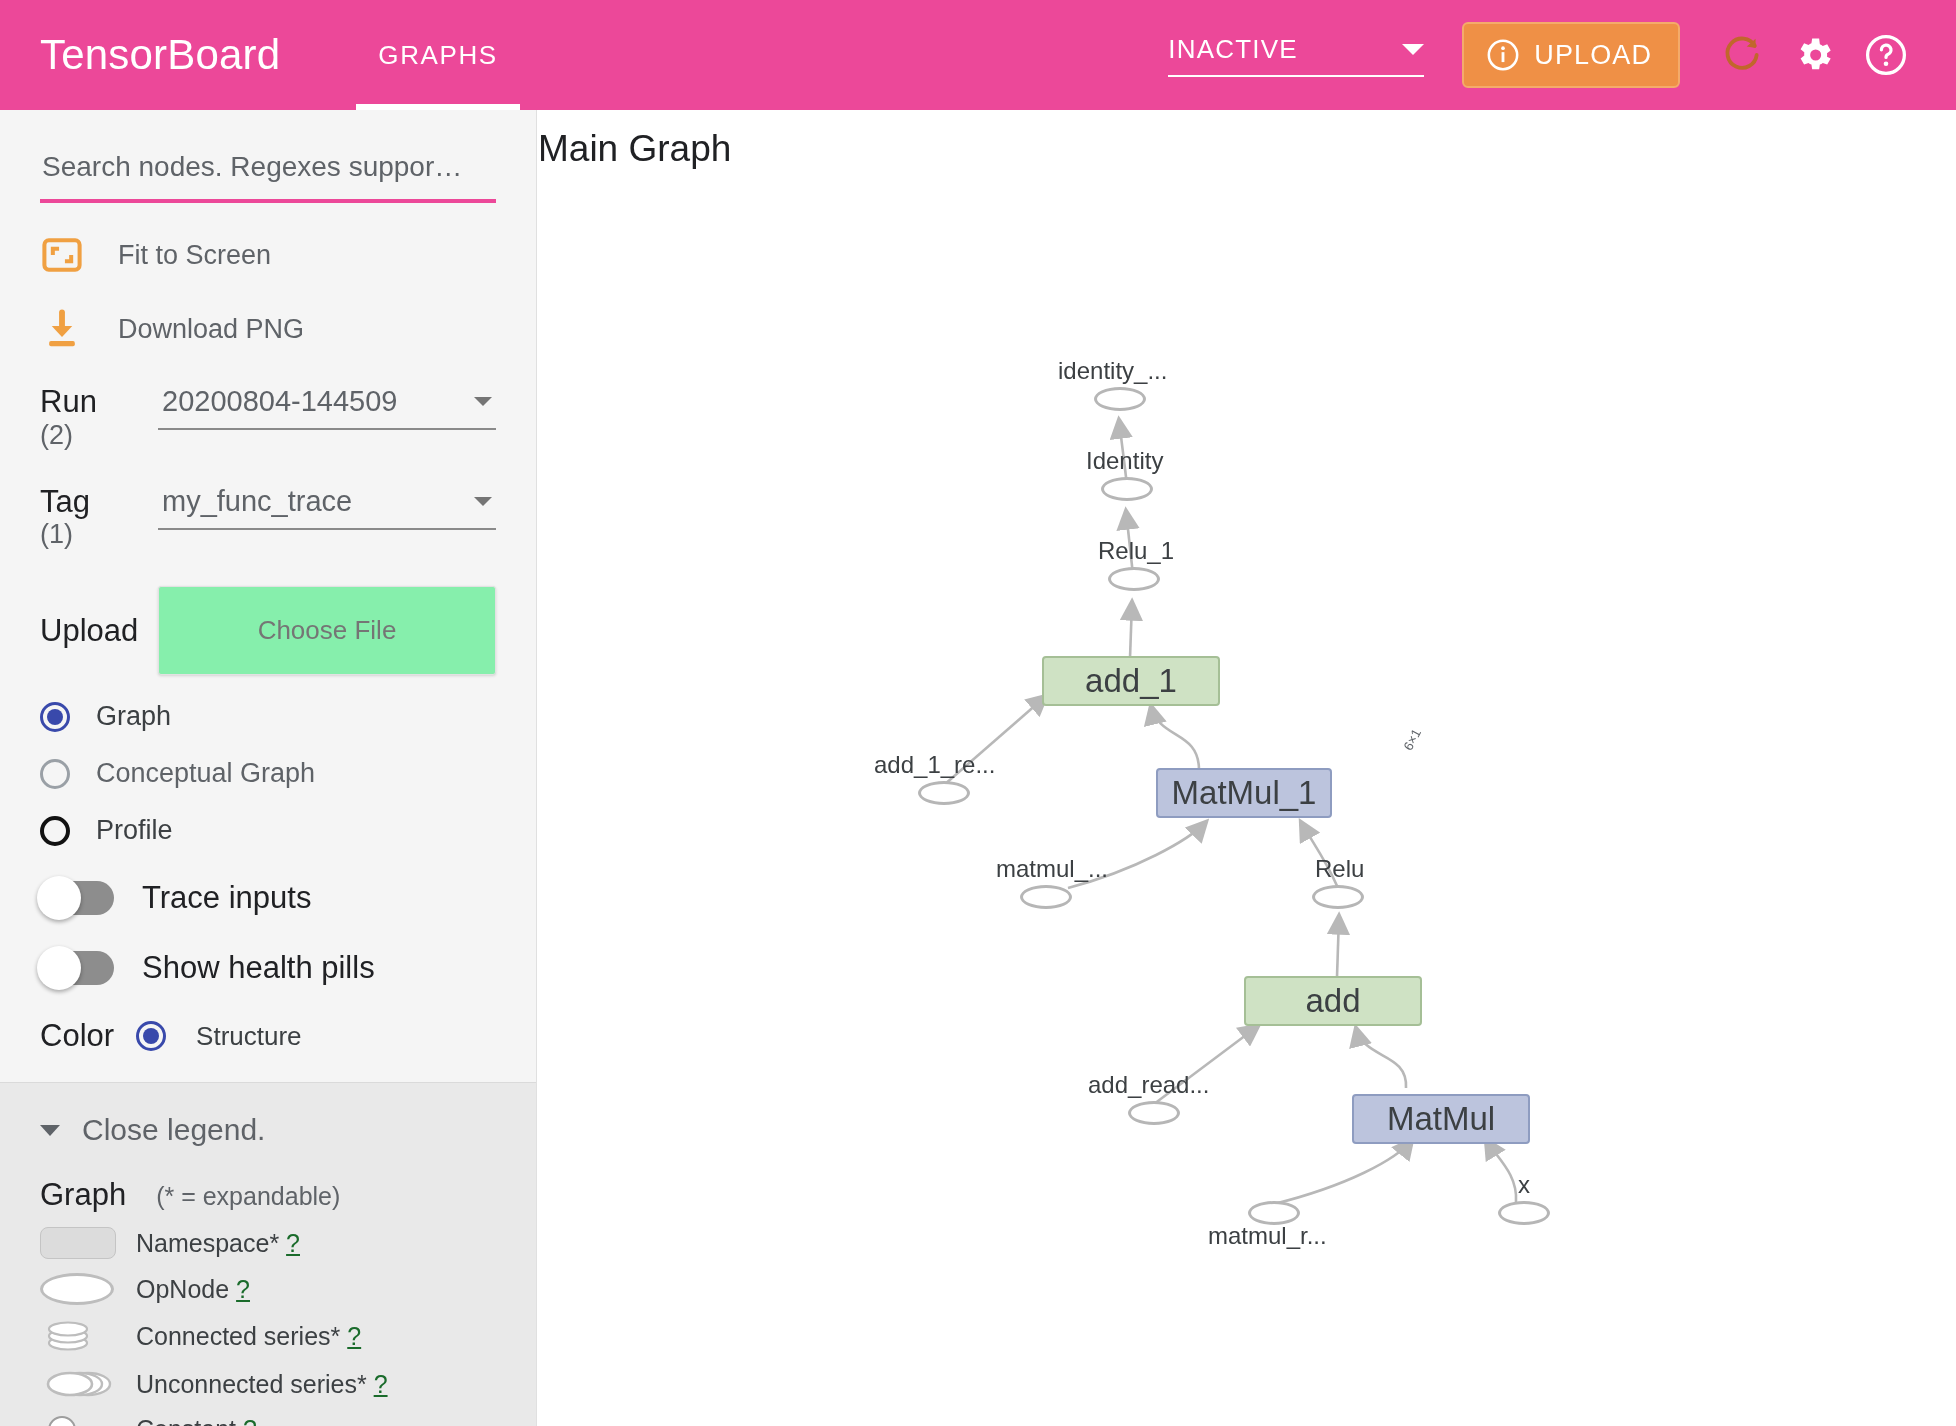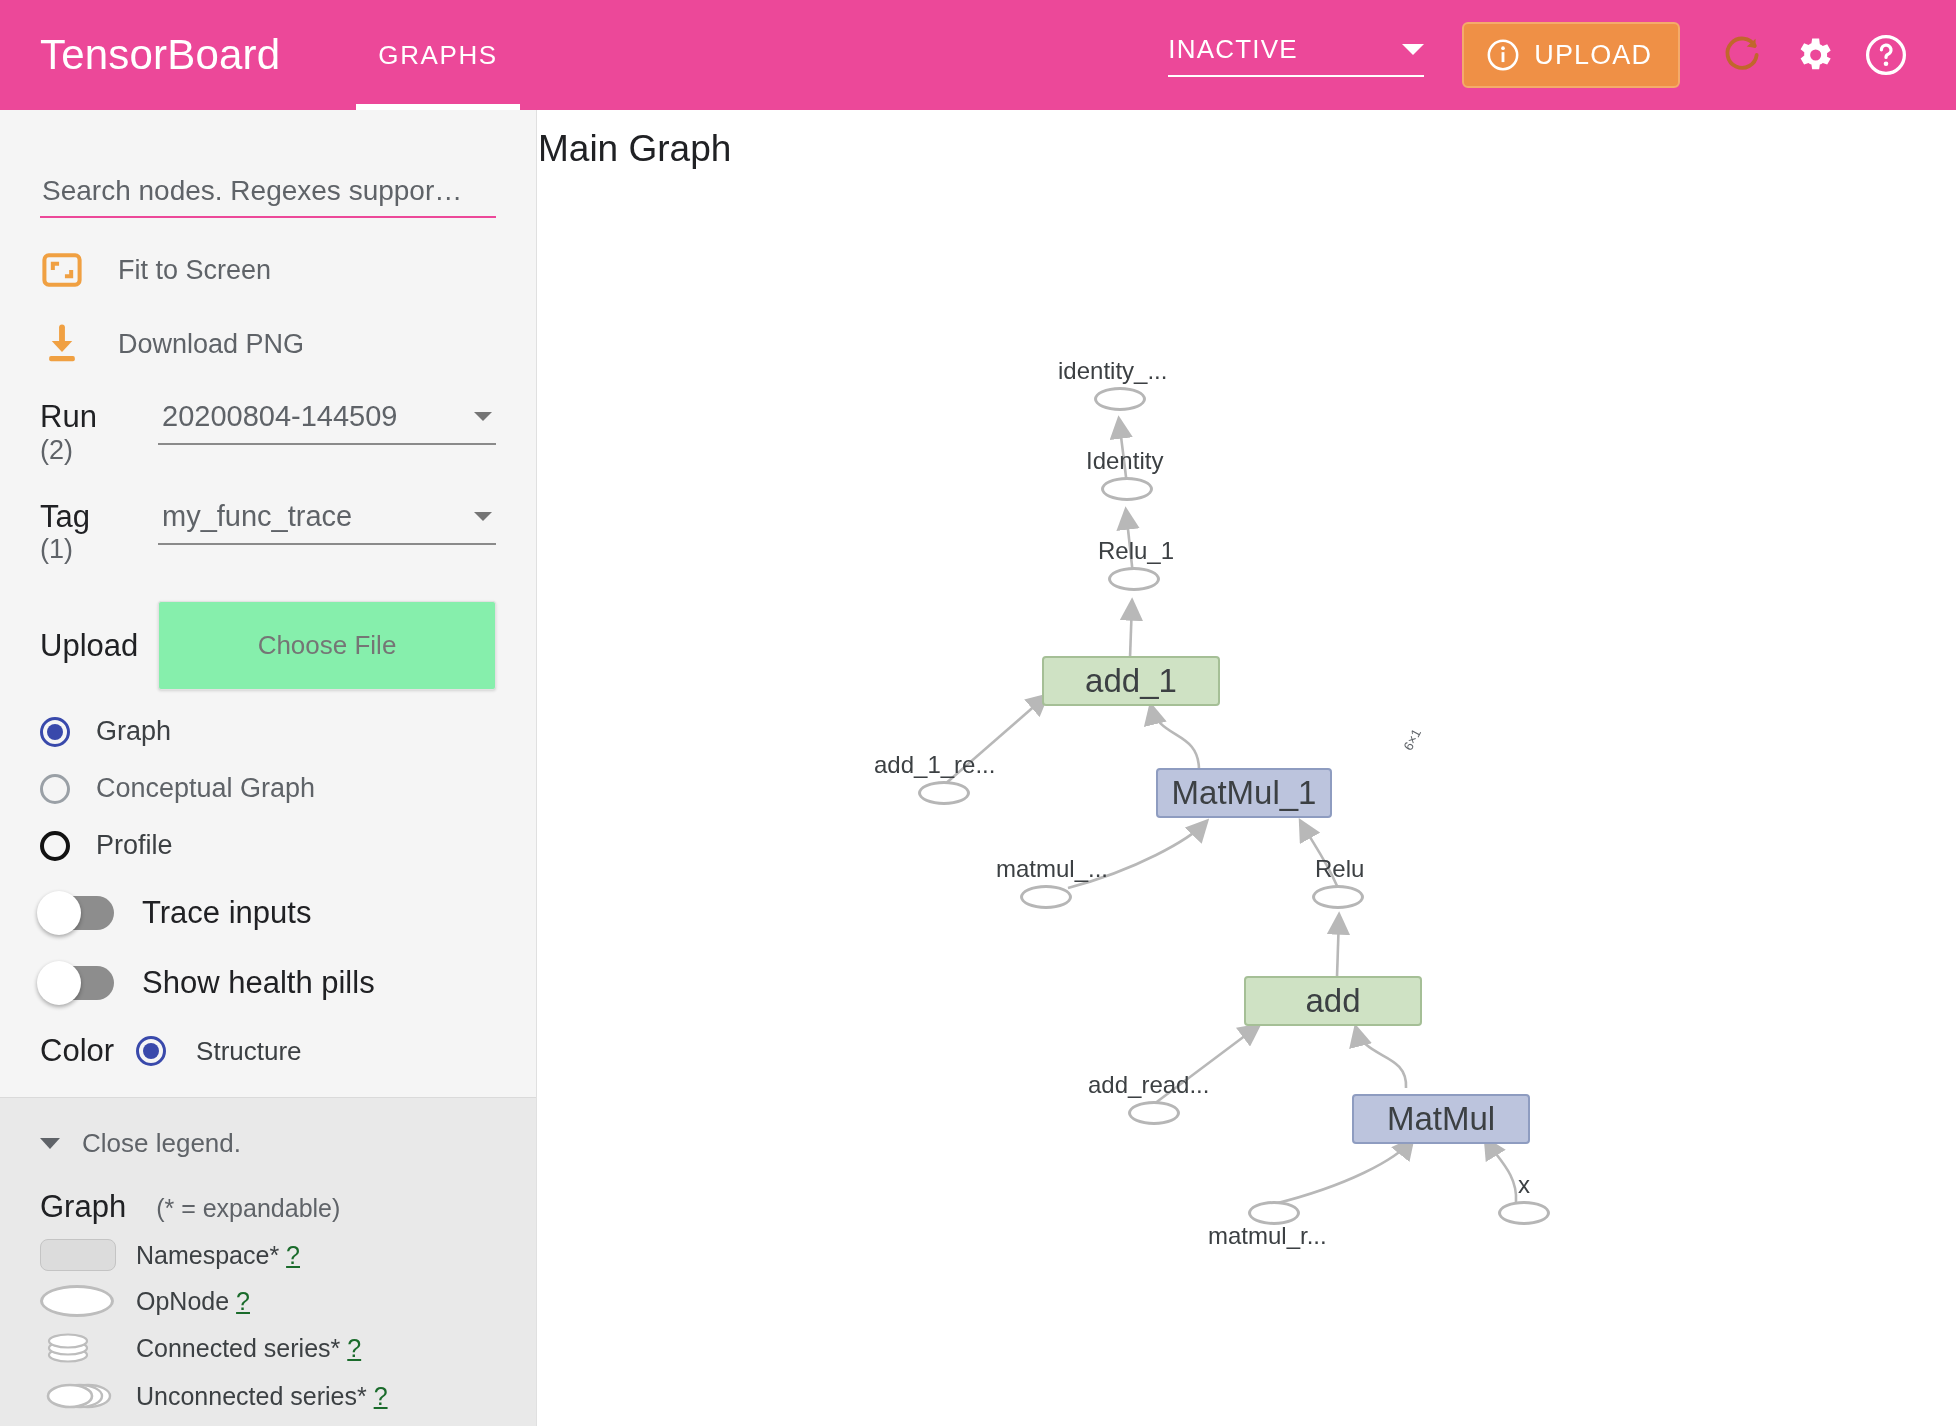--- a/index.html
+++ b/index.html
@@ -86,23 +86,23 @@
   
   .sidebar {
     position: absolute; top: 110px; left: 0;
     width: 537px; height: 1316px;
     background: #f5f5f5;
     border-right: 1px solid #e0e0e0;
     overflow: hidden;
   }
   .side-top { padding: 0 40px; }
   .search-wrap {
-    margin-top: 64px;
-    border-bottom: 2px solid #ec4899;
-    padding-bottom: 8px;
+    margin-top: 40px;
+    border-bottom: 4px solid #ec4899;
+    padding-bottom: 15px;
   }
   .search-input {
     border: 0; outline: 0; background: transparent;
     font-family: "Liberation Sans", sans-serif;
     font-size: 28px; color: #5f6368;
     width: 100%;
   }
   .search-input::placeholder { color: #5f6368; }
 
   .action-row {
@@ -182,21 +182,21 @@
   .color-row .sl { font-size: 26px; color: #3c4043; margin-left: 8px; }
 
   .legend {
     margin-top: 28px;
     border-top: 1px solid #dadada;
     background: #e9e9e9;
     height: 100%;
     padding: 30px 40px 0 40px;
   }
   .legend-close { display: flex; align-items: center; gap: 22px; cursor: pointer; }
-  .legend-close .lt { font-size: 26px; color: #5f6368; }
+  .legend-close .lt { font-size: 30px; color: #5f6368; }
   .chev {
     width: 0; height: 0;
     border-left: 10px solid transparent;
     border-right: 10px solid transparent;
     border-top: 11px solid #5f6368;
   }
   .legend-head { display: flex; align-items: baseline; margin-top: 30px; gap: 30px; }
   .legend-head .g { font-size: 31px; color: #202124; }
   .legend-head .e { font-size: 25px; color: #5f6368; }
   .legend-item { display: flex; align-items: center; margin-top: 14px; }

